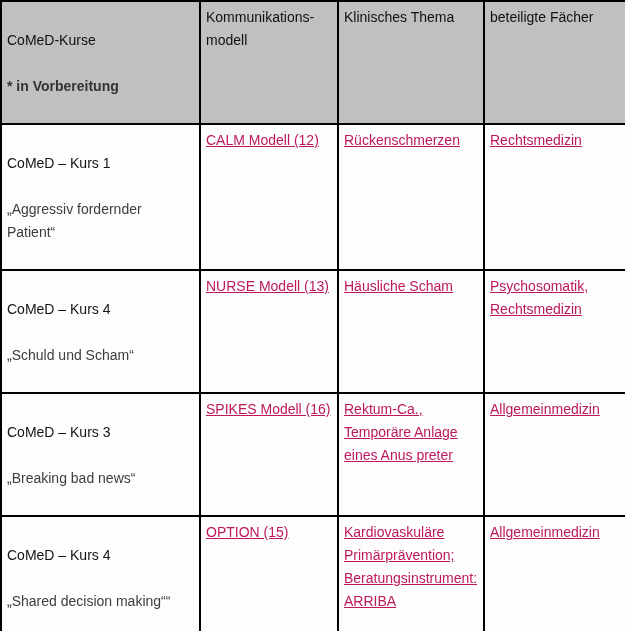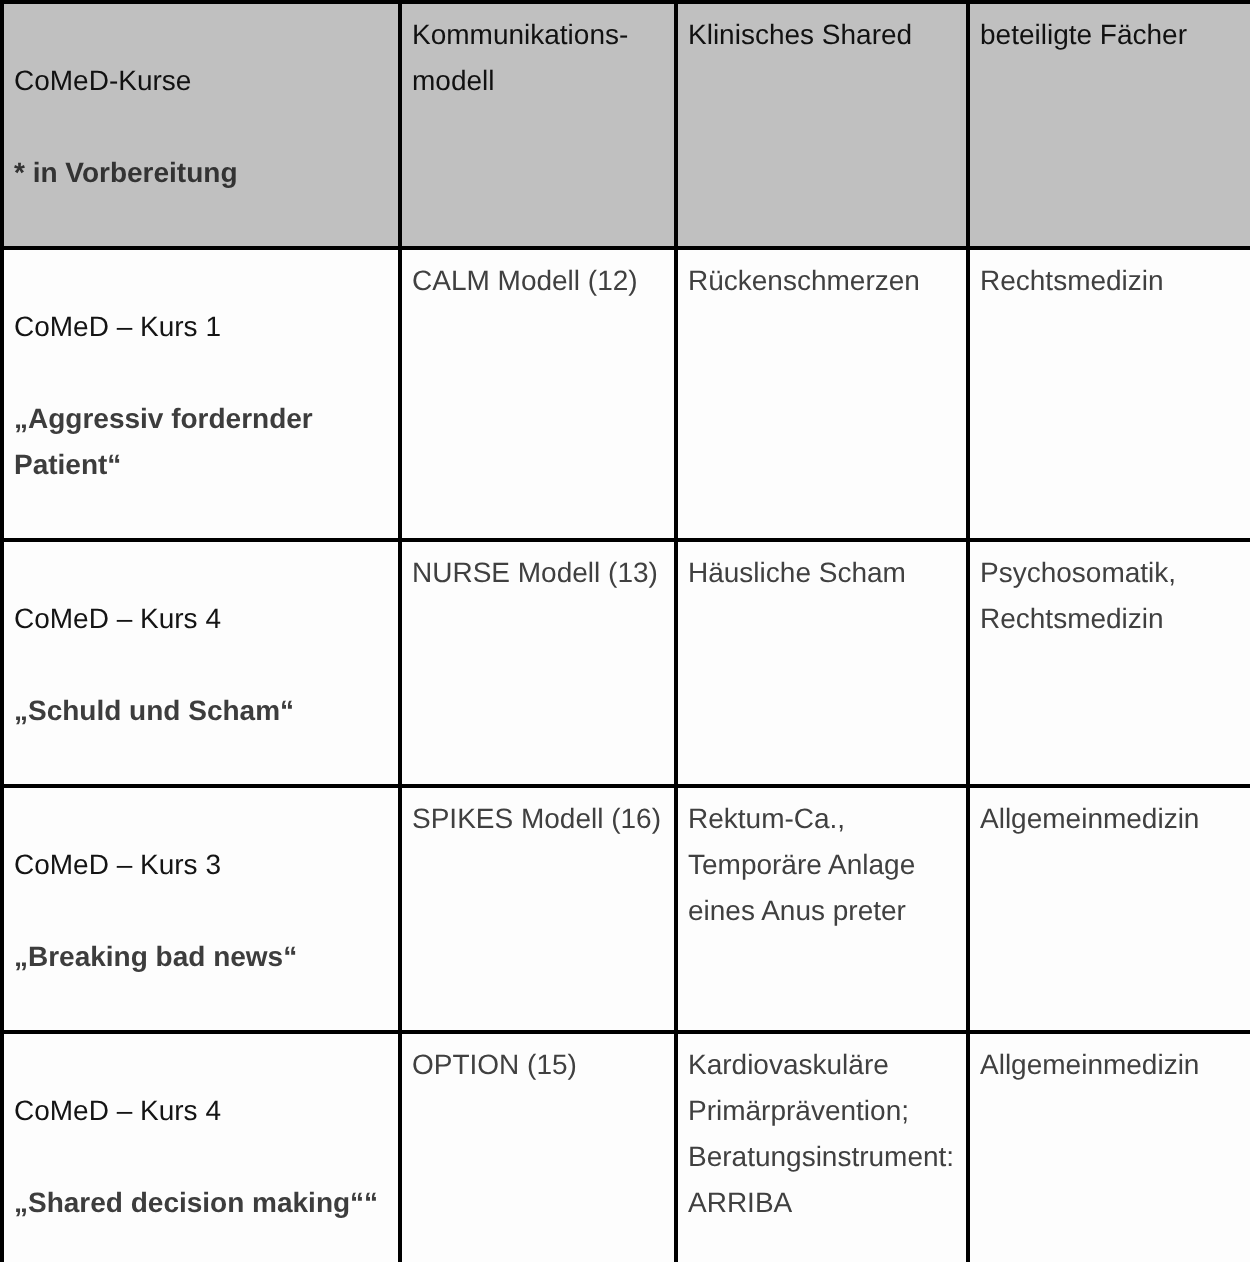--- a/index.html
+++ b/index.html
@@ -50,46 +50,47 @@
   }
   thead .head-note{
     font-weight:bold;
     color:#333;
   }
   .course-name{
     font-weight:normal;
     color:#141414;
   }
   .course-subtitle{
-    font-weight:bold;
+    font-weight:normal;
     color:#3d3d3d;
   }
   .cell-text{
-    color:#404040;
+    color:#be185d;
+    text-decoration:underline;
   }
 </style>
 </head>
 <body>
 
 <table class="comed">
   <colgroup>
     <col class="c1">
       <col class="c2">
       <col class="c3">
       <col class="c4">
   </colgroup>
   <thead>
     <tr class="h-head">
       <th>
         <div>CoMeD-Kurse</div>
         <div class="head-note">* in Vorbereitung</div>
       </th>
       <th>Kommunikations-
 modell</th>
-      <th>Klinisches Shared</th>
+      <th>Klinisches Thema</th>
       <th>beteiligte Fächer</th>
     </tr>
   </thead>
   <tbody>
     <tr class="h-r1">
       <td>
         <div class="course-name">CoMeD – Kurs 1</div>
         <div class="course-subtitle">„Aggressiv fordernder Patient“</div>
       </td>
       <td class="cell-text">CALM Modell (12)</td>

